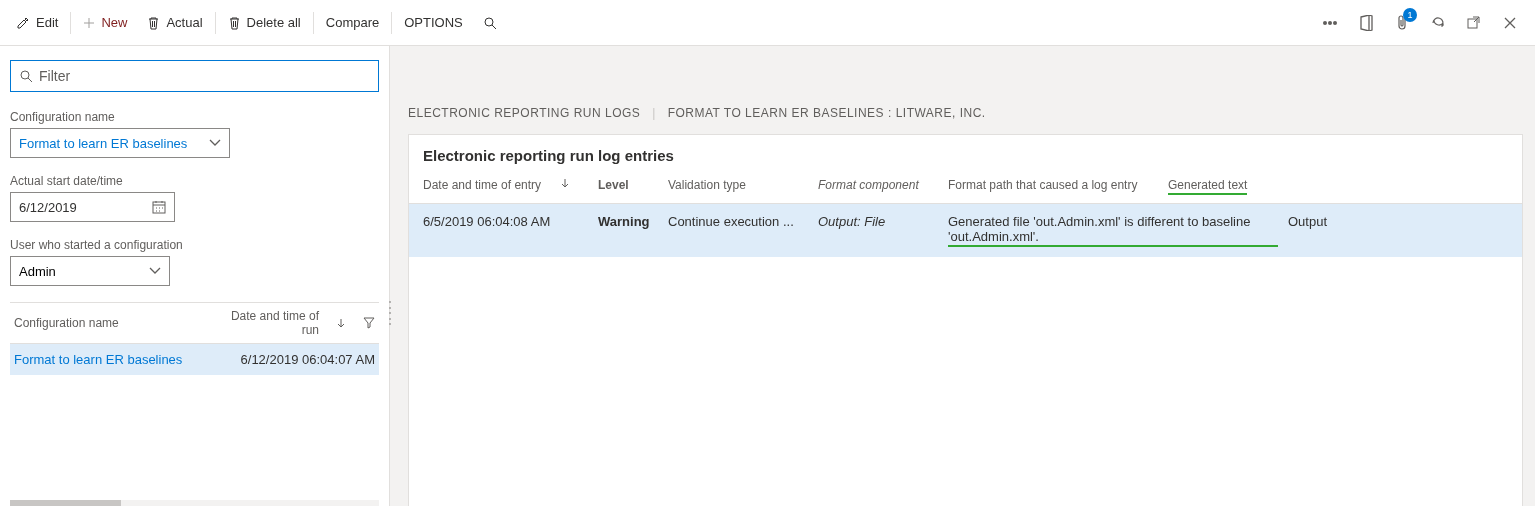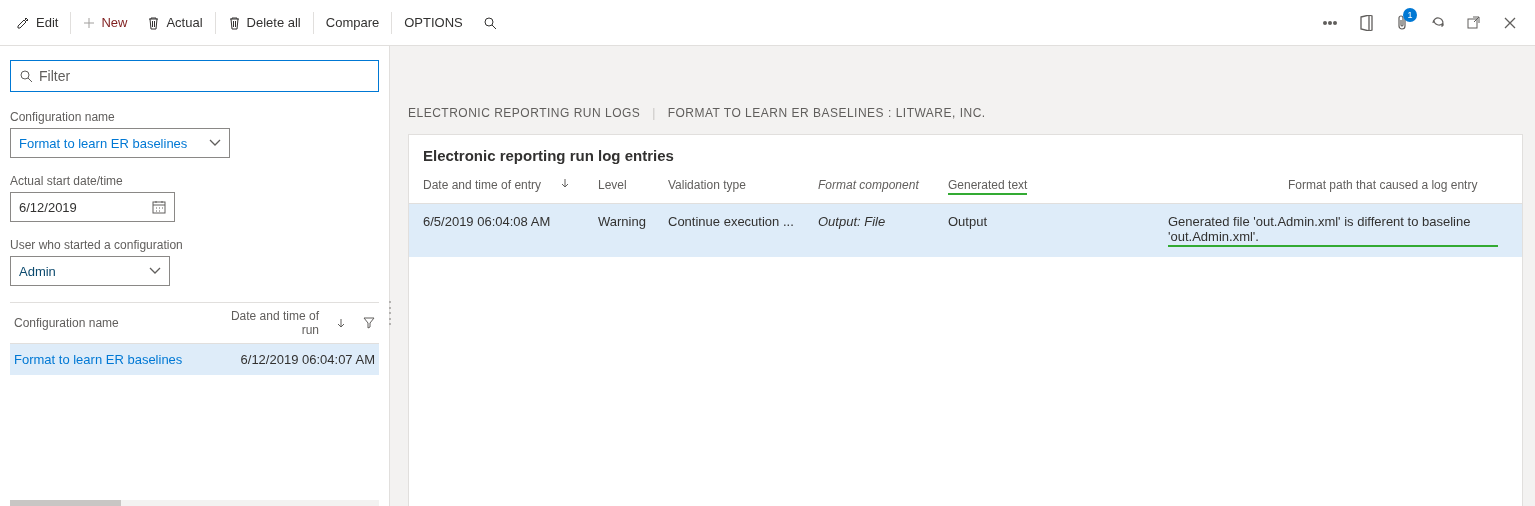--- a/index.html
+++ b/index.html
@@ -93,21 +93,21 @@
   border: 1px solid #8a8886;
   height: 30px;
   display: flex;
   align-items: center;
   justify-content: space-between;
   padding: 0 8px;
   background: #fff;
 }
 .select-box { width: 220px; color: #0078d4; }
 .date-box { width: 165px; }
-.user-box { width: 160px; color: #0c4a6e; }
+.user-box { width: 160px; color: #000000; }
 .chev { color: #605e5c; }
 .grid-head {
   display: flex;
   align-items: center;
   padding: 6px 4px;
   font-size: 12px;
   color: #605e5c;
   border-top: 1px solid #e1dfdd;
   border-bottom: 1px solid #e1dfdd;
 }
@@ -166,21 +166,21 @@
 }
 .tbl-row {
   display: flex;
   padding: 10px 14px;
   background: #deecf9;
   font-size: 13px;
   align-items: flex-start;
 }
 .th, .td { padding-right: 10px; }
 .w-date { width: 175px; }
-.w-level { width: 70px; }
+.w-level { width: 70px; font-weight: bold; }
 .w-vtype { width: 150px; white-space: nowrap; overflow: hidden; text-overflow: ellipsis;}
 .w-fcomp { width: 130px; font-style: italic; }
 .w-fpath { width: 220px; }
 .w-gtext { flex: 1; }
 .th.sortable { display: flex; align-items: flex-start; gap: 20px;}
 .underline-green { border-bottom: 2px solid #33aa33; padding-bottom: 1px; display: inline-block;}
 svg { display: block; }
 .drag-handle {
   position: absolute;
   left: -4px;
@@ -385,31 +385,31 @@
           <span>Date and time of entry</span>
           <span>
             <svg width="8" height="10" viewBox="0 0 8 10">
                 <path d="M4 1v8 M1 6l3 3 3-3" fill="none" stroke="#605e5c"></path>
               </svg>
           </span>
         </div>
         <div class="th w-level">Level</div>
         <div class="th w-vtype">Validation type</div>
         <div class="th w-fcomp">Format component</div>
+        <div class="th w-fpath">Format path that caused a log entry</div>
         <div class="th w-gtext">
           <span class="underline-green">Generated text</span>
         </div>
-        <div class="th w-fpath">Format path that caused a log entry</div>
       </div>
 
       <div class="tbl-row">
         <div class="td w-date">6/5/2019 06:04:08 AM</div>
         <div class="td w-level">Warning</div>
         <div class="td w-vtype">Continue execution ...</div>
         <div class="td w-fcomp">Output: File</div>
-        <div class="td w-fpath">Output</div>
         <div class="td w-gtext">
           <span class="underline-green" style="border-bottom-width:2px;">Generated file 'out.Admin.xml' is different to baseline 'out.Admin.xml'.</span>
         </div>
+        <div class="td w-fpath">Output</div>
       </div>
     </div>
   </div>
 </div>
 
 </body></html>

